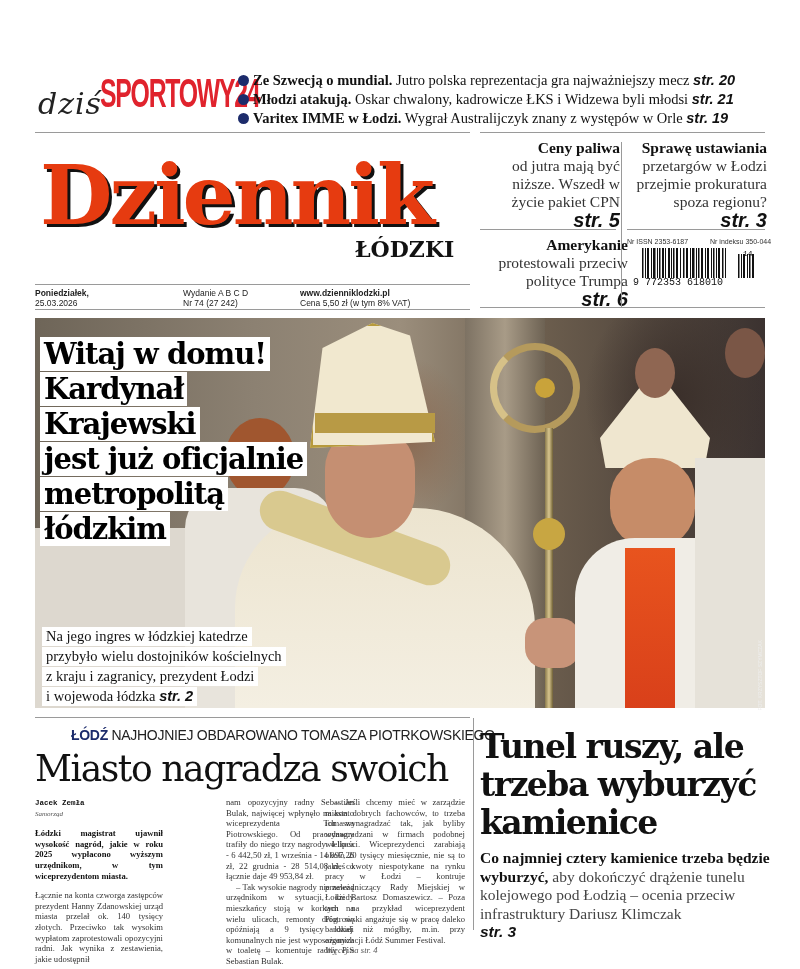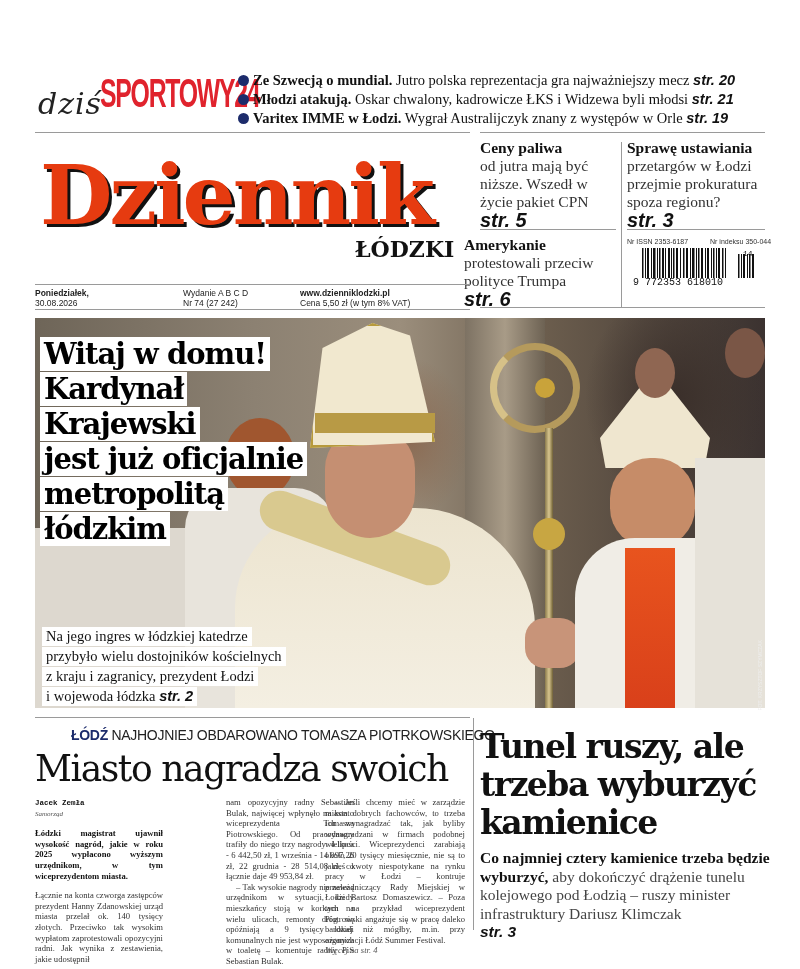--- a/index.html
+++ b/index.html
@@ -17,21 +17,21 @@
   .teaser b { font-weight: bold; }
   .str { font-family: "Liberation Sans", sans-serif; font-weight: bold; font-style: italic; }
 
   .rule { position: absolute; background: #9a9a9a; height: 1px; }
 
   
   .mast { left: 40px; top: 150px; font-family: "DejaVu Serif", serif; font-weight: bold; font-size: 82px; color: #e63b10; letter-spacing: -3px; line-height: 90px; text-shadow: 3px 3px 0 #111; transform: scaleX(1.02); transform-origin: left top; }
   .mast-sub { left: 355px; top: 236px; font-family: "DejaVu Serif", serif; font-weight: bold; font-size: 22px; color: #111; letter-spacing: 0px; }
 
   
-  .side { font-size: 15.5px; line-height: 18px; color: #333; }
+  .side { font-size: 15.5px; line-height: 18px; color: #333; text-align: right; }
   .side h3 { font-size: 15.5px; font-weight: bold; color: #111; }
   .side .str { color: #111; font-size: 20px; }
   .vline { position: absolute; background: #9a9a9a; width: 1px; }
 
   .isbn { font-family: "Liberation Sans", sans-serif; font-size: 7px; color: #333; }
   .bc-digits { font-family: "Liberation Mono", monospace; font-size: 10px; color: #111; }
 
   
   .dl { font-family: "Liberation Sans", sans-serif; font-size: 8.5px; line-height: 10px; color: #222; }
 
@@ -92,21 +92,21 @@
   <div class="str">str. 5</div>
 </div>
 <div class="vline" style="left:621px; top:142px; height:165px;"></div>
 <div class="abs side" style="left:627px; top:139px; width:140px;">
   <h3>Sprawę ustawiania</h3>
   <div>przetargów w Łodzi przejmie prokuratura spoza regionu?</div>
   <div class="str">str. 3</div>
 </div>
 <div class="rule" style="left:480px; top:229px; width:136px;"></div>
 <div class="rule" style="left:627px; top:229px; width:138px;"></div>
-<div class="abs side" style="left:464px; top:236px; width:140px;">
+<div class="abs side" style="left:488px; top:236px; width:140px;">
   <h3>Amerykanie</h3>
   <div>protestowali przeciw polityce Trumpa</div>
   <div class="str">str. 6</div>
 </div>
 
 <div class="abs isbn" style="left:627px; top:238px;">Nr ISSN 2353-6187</div>
 <div class="abs isbn" style="left:710px; top:238px;">Nr indeksu 350-044</div>
 <svg class="abs" style="left:640px; top:248px;" width="120" height="30">
   <g fill="#111">
     <rect x="2" y="0" width="1.5" height="30"></rect>
@@ -148,21 +148,21 @@
 </svg>
 <div class="abs bc-digits" style="left:633px; top:277px;">9 772353 618010</div>
 <div class="abs bc-digits" style="left:743px; top:249px; font-size:8px;">14</div>
 
 <div class="vline" style="left:621px; top:233px; height:75px;"></div>
 <div class="rule" style="left:480px; top:307px; width:285px;"></div>
 
 <div class="rule" style="left:35px; top:284px; width:435px;"></div>
 <div class="abs dl" style="left:35px; top:288px;">
   <div style="font-weight:bold;">Poniedziałek,</div>
-  <div>30.08.2026</div>
+  <div>25.03.2026</div>
 </div>
 <div class="abs dl" style="left:183px; top:288px;">
   <div>Wydanie  A  B  C  D</div>
   <div>Nr 74 (27 242)</div>
 </div>
 <div class="abs dl" style="left:300px; top:288px; width:170px; text-align:left;">
   <div style="font-weight:bold;">www.dzienniklodzki.pl</div>
   <div>Cena 5,50 zł (w tym 8% VAT)</div>
 </div>
 <div class="rule" style="left:35px; top:309px; width:435px;"></div>
@@ -238,15 +238,15 @@
   <div class="more">Więcej na str. 4</div>
 </div>
 
 <div class="vline" style="left:473px; top:718px; height:212px;"></div>
 <div class="abs right-title">
   <div>Tunel ruszy, ale</div>
   <div>trzeba wyburzyć</div>
   <div>kamienice</div>
 </div>
 <div class="abs right-lead">
-  <b>Co najmniej cztery kamienice trzeba będzie wyburzyć,</b><span> aby dokończyć drążenie tunelu kolejowego pod Łodzią – ruszy minister infrastruktury Dariusz Klimczak</span>
+  <b>Co najmniej cztery kamienice trzeba będzie wyburzyć,</b><span> aby dokończyć drążenie tunelu kolejowego pod Łodzią – ocenia przeciw infrastruktury Dariusz Klimczak</span>
   <div class="str" style="color:#111;">str. 3</div>
 </div>
 
 </body></html>

